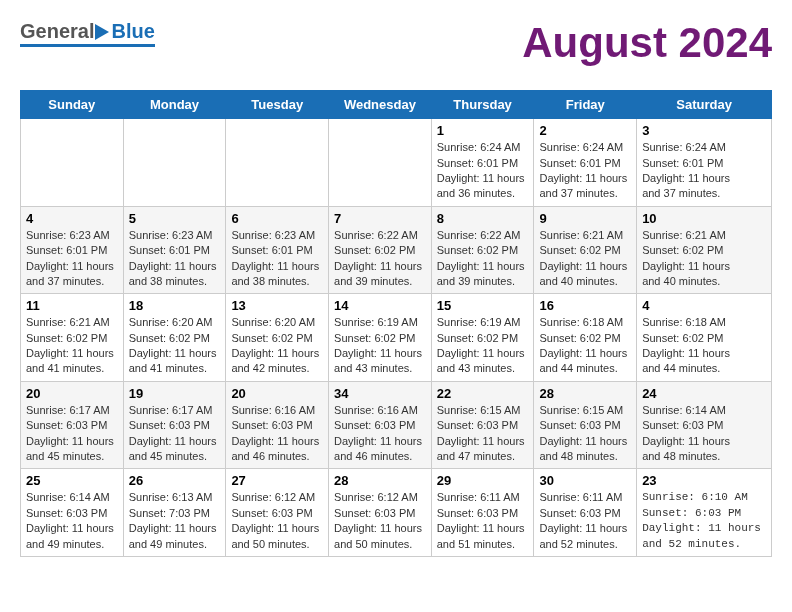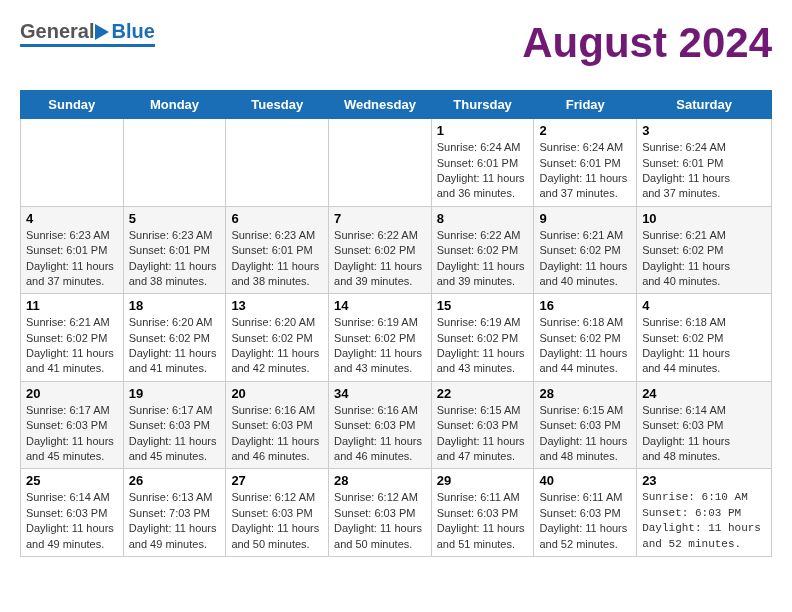--- a/index.html
+++ b/index.html
@@ -345,21 +345,21 @@
 and 50 minutes.</div>
         </td>
         <td>
           <span class="day-num">29</span>
           <div class="day-info" style="white-space: pre-line;">Sunrise: 6:11 AM
 Sunset: 6:03 PM
 Daylight: 11 hours
 and 51 minutes.</div>
         </td>
         <td>
-          <span class="day-num">40</span>
+          <span class="day-num">30</span>
           <div class="day-info" style="white-space: pre-line;">Sunrise: 6:11 AM
 Sunset: 6:03 PM
 Daylight: 11 hours
 and 52 minutes.</div>
         </td>
         <td>
           <span class="day-num">23</span>
           <div class="day-info" style="white-space: pre-line; font-family: Liberation Mono, monospace;">Sunrise: 6:10 AM
 Sunset: 6:03 PM
 Daylight: 11 hours

